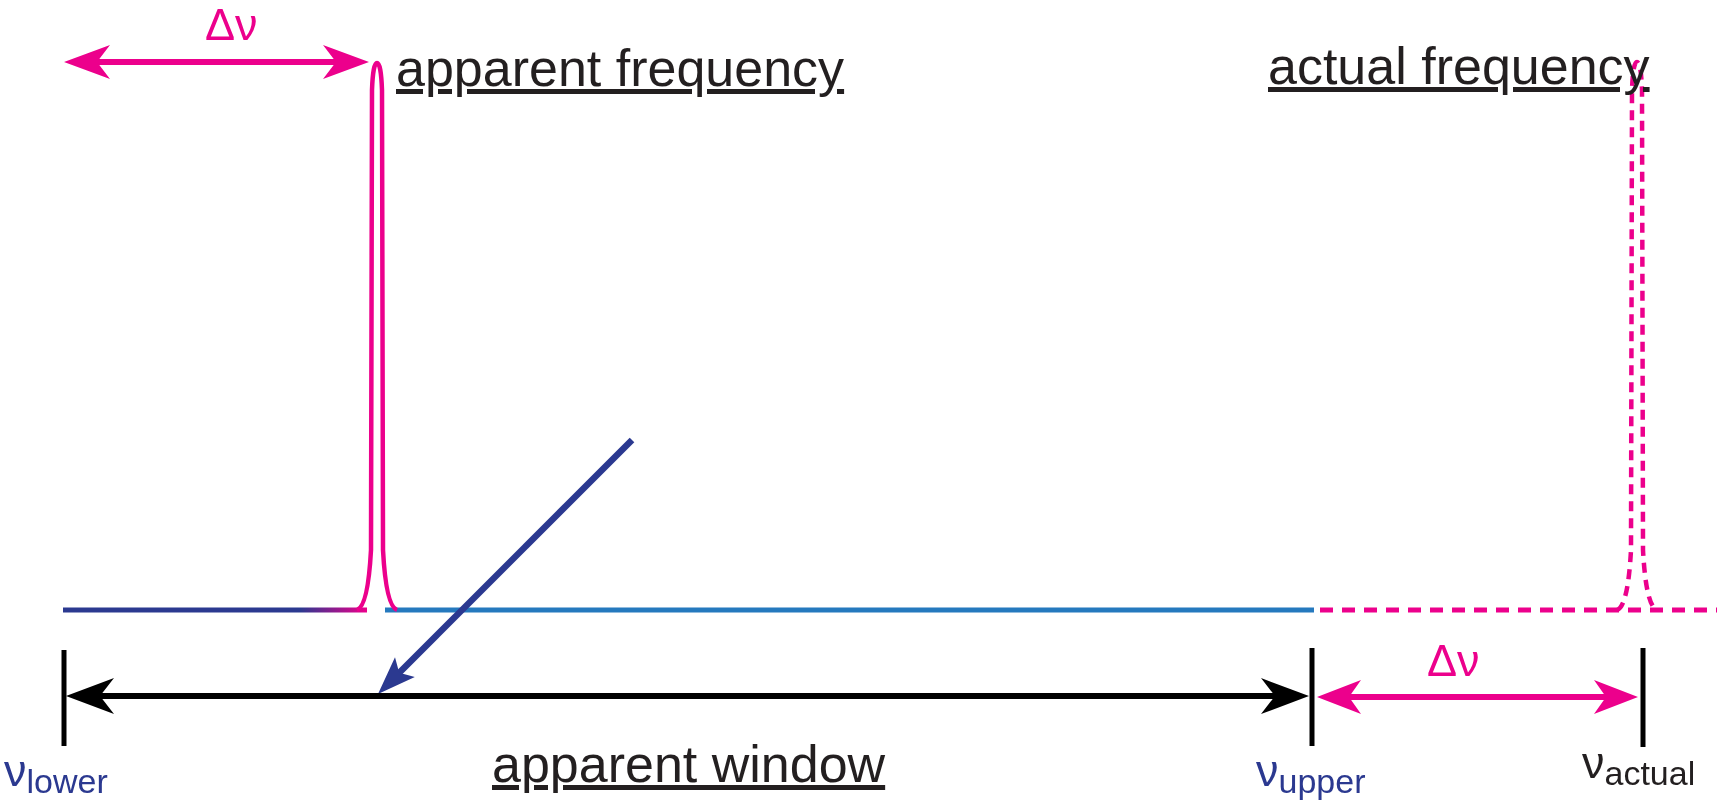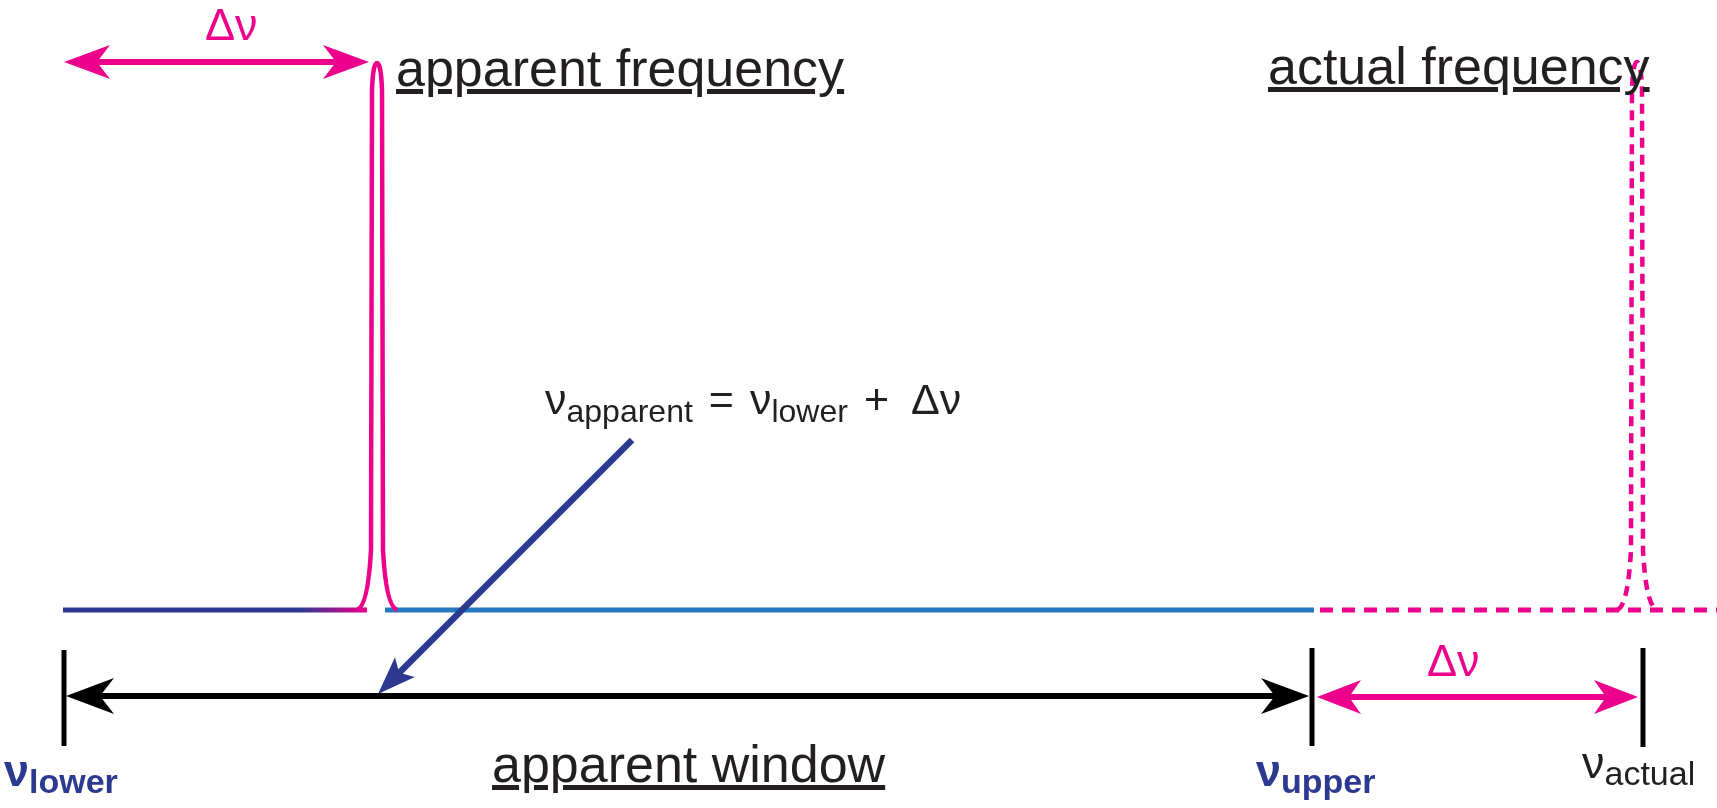--- a/index.html
+++ b/index.html
@@ -15,21 +15,21 @@
     width:1717px;height:808px;
     background:var(--bg);
     overflow:hidden;
     font-family:"Liberation Sans", sans-serif;
     border-radius:17px;
   }
   #figure svg{position:absolute;left:0;top:0;}
   .txt{position:absolute;line-height:1;white-space:nowrap;}
   .ink{color:var(--ink);}
   .magenta{color:var(--magenta);}
-  .navy{color:var(--navy);font-weight:bold;}
+  .navy{color:var(--navy);}
   .t-label{font-size:52px;text-decoration:underline;}
   .t-delta{font-size:45px;}
   .axis-label{font-size:45px;}
   .axis-label .sub{font-size:34px;vertical-align:-0.22em;}
   .eq{font-size:43px;color:var(--ink);}
   .eq .sub{font-size:32px;vertical-align:-0.24em;}
   .eq .op{margin:0 16px;}
   .eq .delta{margin-left:6px;}
   .stroke-magenta{stroke:var(--magenta);}
   .stroke-navy{stroke:var(--navy);}
@@ -88,23 +88,20 @@
       <polygon class="fill-magenta" points="1638,697 1594,680 1606,697 1594,714"></polygon>
     </g>
   </svg>
 
   <div class="txt t-delta magenta" style="left:205px;top:2px;">Δν</div>
 
   <div class="txt t-label ink" style="left:396px;top:42px;">apparent frequency</div>
 
   <div class="txt t-label ink" style="left:1268px;top:40px;">actual frequency</div>
 
-  <div class="txt eq" style="left:545px;top:378px;">
-    <span><span>ν</span><span class="sub">apparent</span></span><span class="op">=</span><span><span>ν</span><span class="sub">lower</span></span><span class="op">+</span><span class="delta">Δν</span>
-  </div>
 
   <div class="txt t-label ink" style="left:492px;top:738px;">apparent window</div>
 
   <div class="txt t-delta magenta" style="left:1427px;top:638px;">Δν</div>
 
   <div class="txt axis-label navy" style="left:4px;top:748px;">
     <span>ν</span><span class="sub">lower</span>
   </div>
 
   <div class="txt axis-label navy" style="left:1256px;top:748px;text-align:right;">

